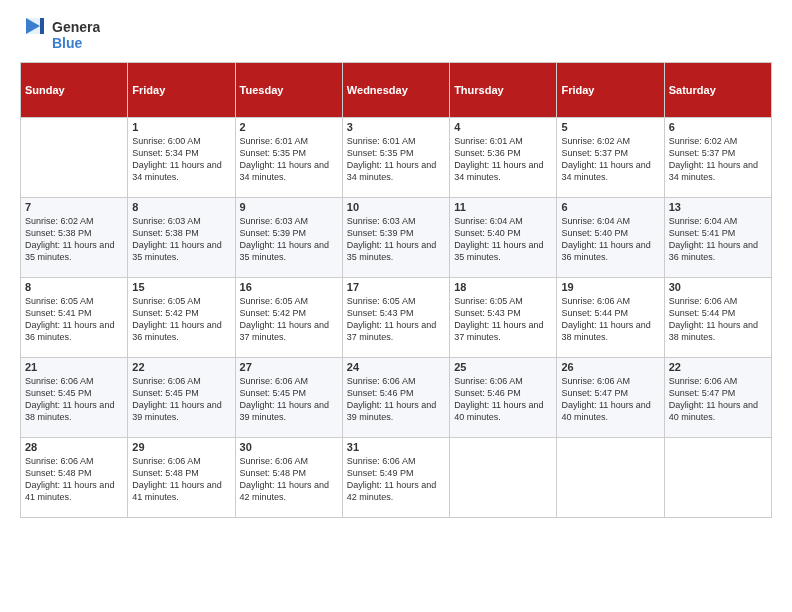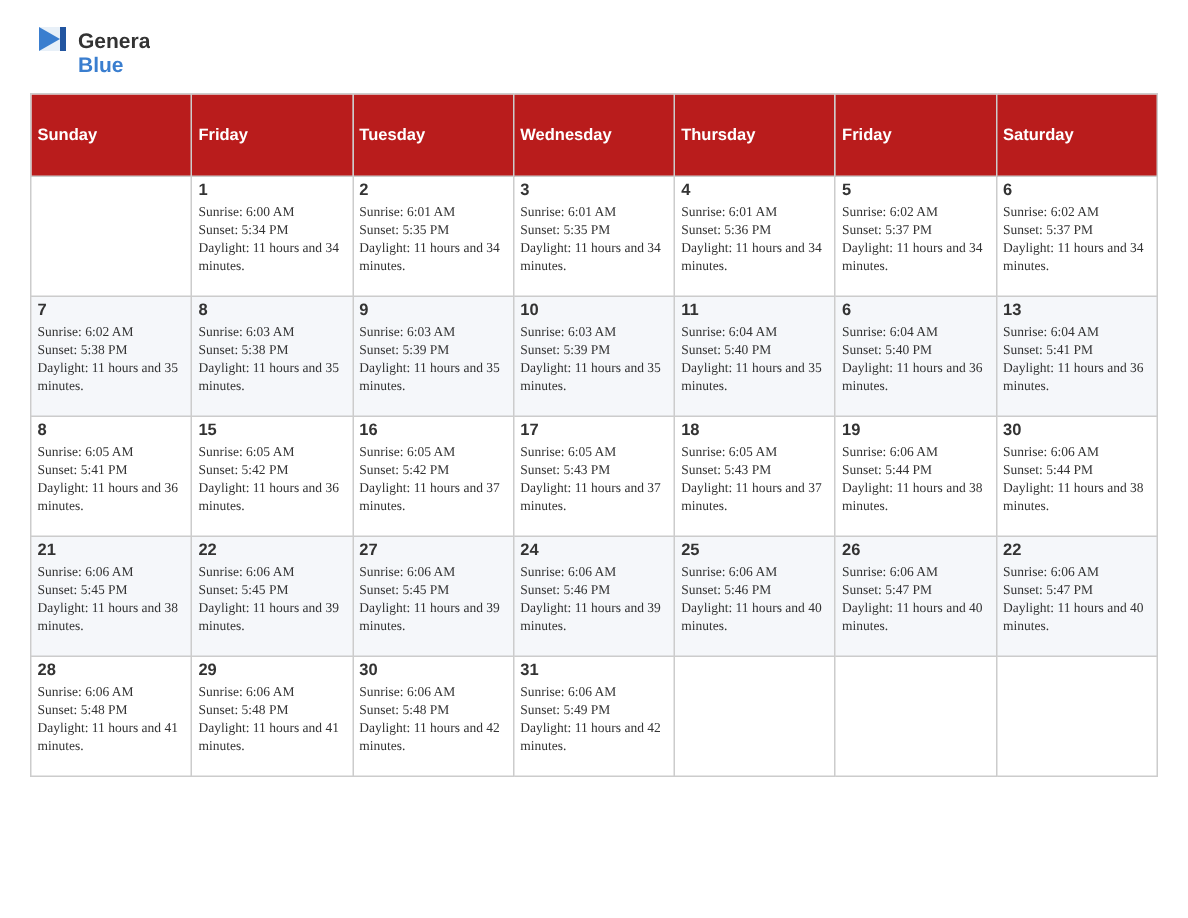--- a/index.html
+++ b/index.html
@@ -67,21 +67,20 @@
     .day-num {
       font-weight: bold;
       font-size: 11px;
       display: block;
       margin-bottom: 2px;
     }
     .cell-content {
       font-size: 9px;
       line-height: 1.35;
       color: #333;
-      font-family: Liberation Serif, serif;
     }
     .empty-cell {
       background: #fff !important;
     }
   </style>
 </head>
 <body>
 
 <div class="page">
   <div class="header-area">

